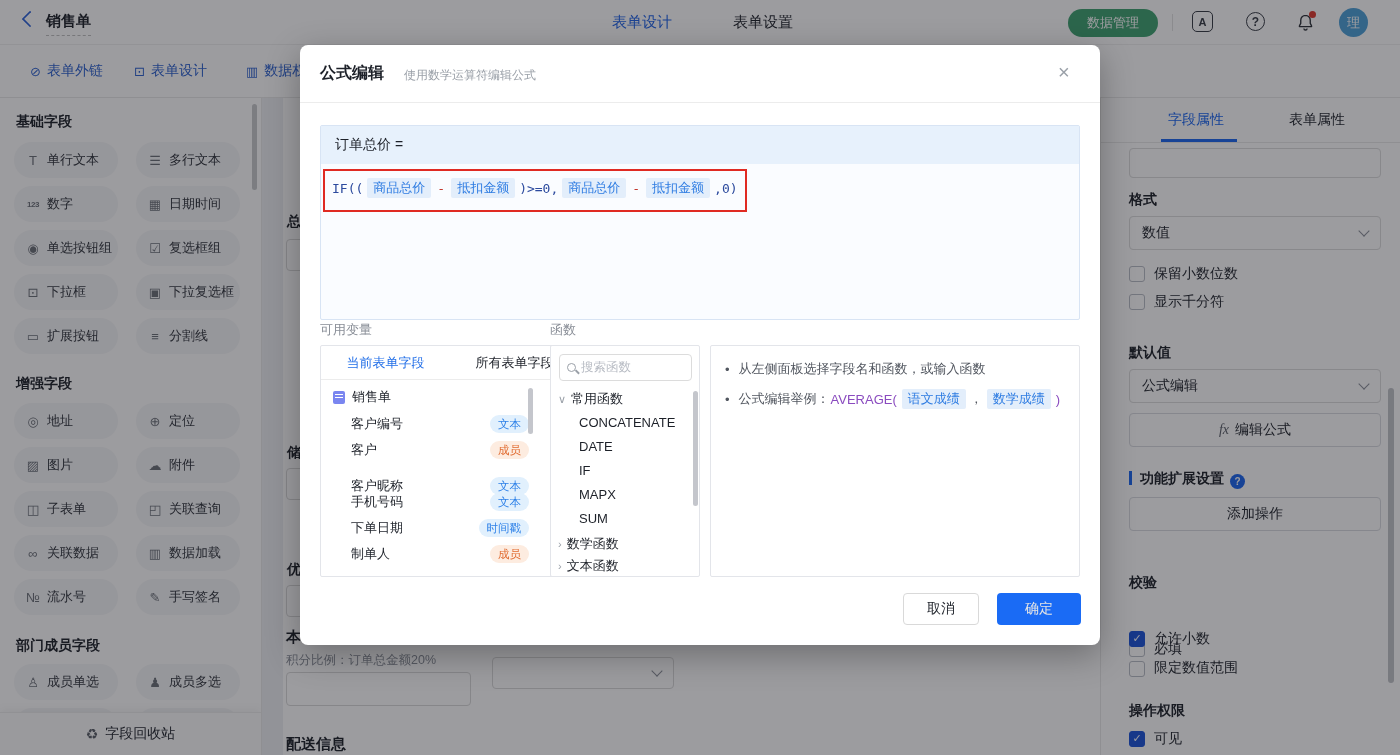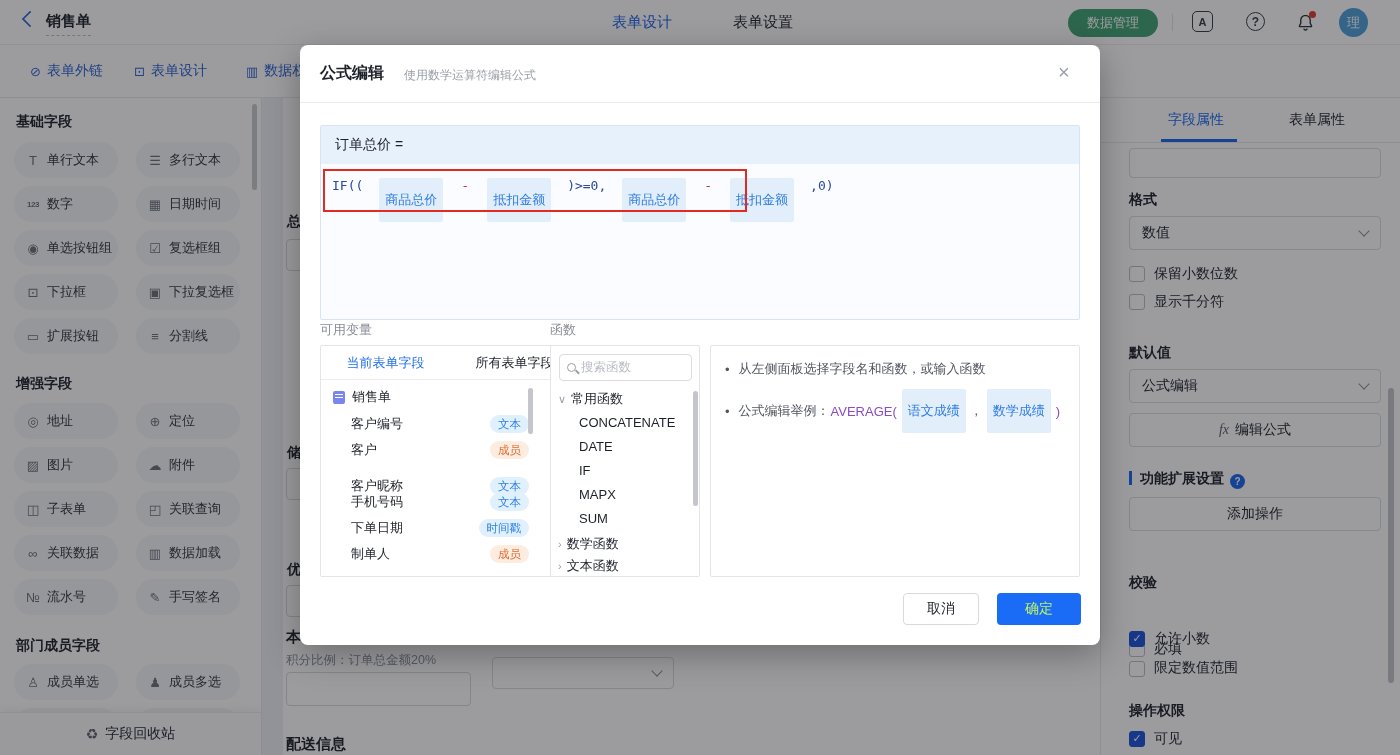--- a/index.html
+++ b/index.html
@@ -63,22 +63,22 @@
   
   .overlay { position:absolute; inset:0; background:rgba(18,20,26,0.42); z-index:50; }
   .modal { position:absolute; left:300px; top:45px; width:800px; height:600px; background:#fff; border-radius:8px; box-shadow:0 10px 34px rgba(0,0,0,0.3); z-index:60; }
   .m-title { position:absolute; left:20px; top:18px; font-size:16px; font-weight:bold; }
   .m-sub { position:absolute; left:104px; top:22px; font-size:12px; color:#9aa0a8; }
   .m-close { position:absolute; left:758px; top:16px; font-size:20px; color:#9aa0a8; cursor:pointer; }
   .m-hdiv { position:absolute; left:0; top:57px; width:800px; height:1px; background:#ececec; }
   .editor { position:absolute; left:20px; top:80px; width:760px; height:195px; border:1px solid #d8e4f4; border-radius:2px; background:#fafcff; }
   .editor-head { position:absolute; left:0; top:0; width:758px; height:38px; background:#e7f1fc; display:flex; align-items:center; padding-left:14px; font-size:14px; }
   .red-box { position:absolute; left:23px; top:124px; width:424px; height:43px; border:2.5px solid #e02a22; z-index:2; }
-  .formula-line { position:absolute; left:32px; top:133px; display:flex; align-items:flex-start; font-family:"DejaVu Sans Mono",monospace; font-size:13px; color:#2c4a9e; white-space:pre;gap:12px; }
-  .chip { background:#e3eefb; color:#2e7ce2; border-radius:2px; padding:13px 6px; margin:0 4px; font-family:"Liberation Sans","DejaVu Sans",sans-serif; font-size:13px; }
+  .formula-line { position:absolute; left:32px; top:133px; display:flex; align-items:center; font-family:"DejaVu Sans Mono",monospace; font-size:13px; color:#2c4a9e; white-space:pre; }
+  .chip { background:#e3eefb; color:#2e7ce2; border-radius:2px; padding:1px 6px; margin:0 4px; font-family:"Liberation Sans","DejaVu Sans",sans-serif; font-size:13px; }
   .op-red { color:#c4392e; margin:0 2px; }
   .m-sec-label { position:absolute; top:276px; font-size:13px; color:#888d96; }
   .panel { position:absolute; top:300px; height:232px; border:1px solid #e3e5ea; border-radius:2px; background:#fff; overflow:hidden; }
   
   .v-tabs { position:absolute; left:0; top:0; width:100%; height:34px; border-bottom:1px solid #ececec; display:flex; }
   .v-tab { flex:1; display:flex; align-items:center; justify-content:center; font-size:13px; cursor:pointer; }
   .v-tab.active { color:#2470e8; }
   .tree-form { position:absolute; left:12px; top:42px; display:flex; align-items:center; gap:7px; font-size:13px; cursor:pointer; }
   .doc-ic { width:12px; height:13px; background:#7a86f0; border-radius:2px; position:relative; flex:none; }
   .doc-ic::after { content:""; position:absolute; left:2px; top:3px; width:8px; height:1.6px; background:#fff; box-shadow:0 3px 0 #fff; }
@@ -96,21 +96,21 @@
   .f-group { position:absolute; left:7px; font-size:13px; display:flex; align-items:center; gap:5px; cursor:pointer; }
   .f-group .ar { color:#9aa0a8; font-size:11px; }
   .f-item { position:absolute; left:28px; font-size:13px; cursor:pointer; font-family:"Liberation Sans","DejaVu Sans",sans-serif; }
   .f-scroll { position:absolute; left:142px; top:45px; width:5px; height:115px; background:#c4c6cc; border-radius:3px; }
   
   .h-line { position:absolute; left:14px; font-size:13px; color:#51565f; display:flex; align-items:center; }
   .h-line .dot { margin-right:9px; font-size:13px; color:#51565f; }
   .fn-purple { color:#8a4bbf; margin:0 1px; }
   
   .m-btn-cancel { position:absolute; left:603px; top:548px; width:76px; height:32px; border:1px solid #d9d9d9; border-radius:4px; background:#fff; font-size:14px; display:flex; align-items:center; justify-content:center; cursor:pointer; }
-  .m-btn-ok { position:absolute; left:697px; top:548px; width:84px; height:32px; border-radius:4px; background:#1a6bf5; color:#bef264; font-size:14px; display:flex; align-items:center; justify-content:center; cursor:pointer; }
+  .m-btn-ok { position:absolute; left:697px; top:548px; width:84px; height:32px; border-radius:4px; background:#1a6bf5; color:#e5e5e5; font-size:14px; display:flex; align-items:center; justify-content:center; cursor:pointer; }
   .fx { font-style:italic; color:#5a5f68; font-family:"Liberation Serif","DejaVu Serif",serif; }
 </style>
 </head>
 <body>
 
 <div id="app">
 
   <div class="topbar">
     <span class="back"></span>
     <span class="doc-title">销售单</span>

